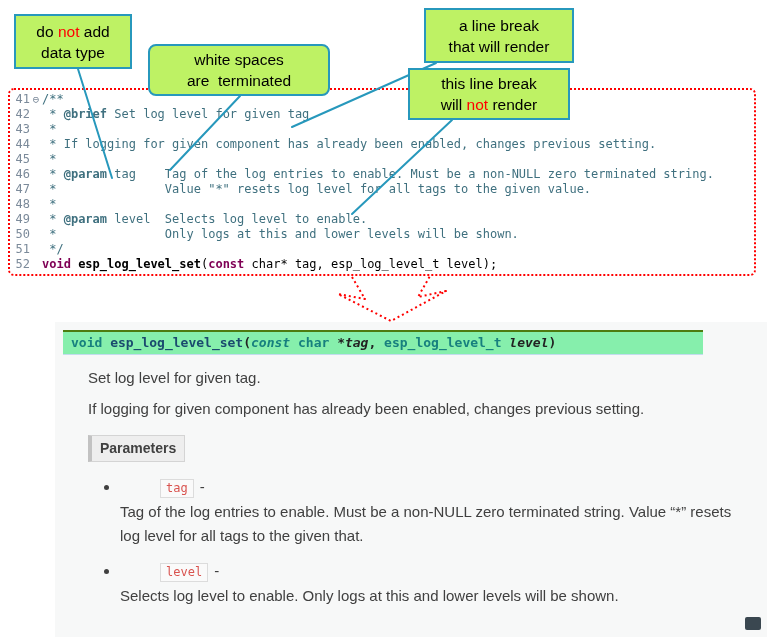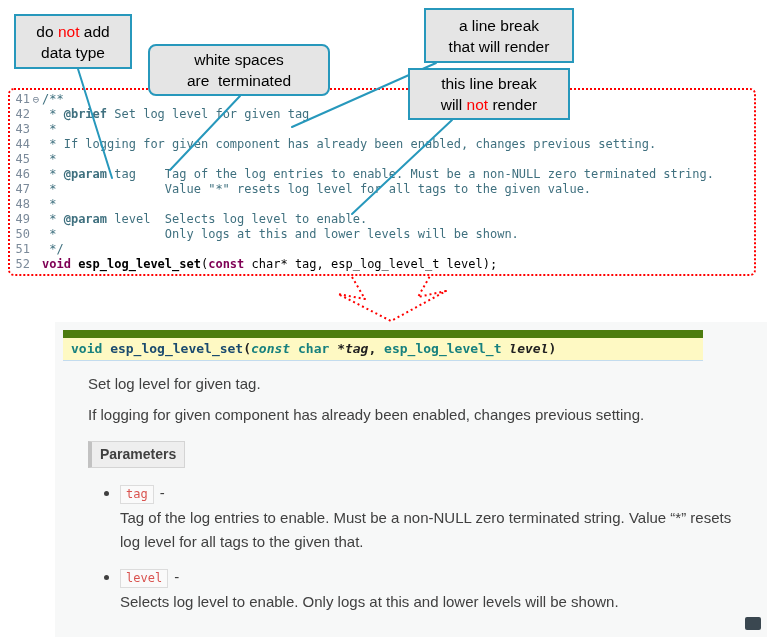--- a/index.html
+++ b/index.html
@@ -4,54 +4,54 @@
 <style>
   * { margin:0; padding:0; box-sizing:border-box; }
   html,body { background:#ffffff; }
   body { font-family:"Liberation Sans", sans-serif; }
   .canvas { position:relative; width:767px; height:637px; background:#fff; overflow:hidden; }
 
   
   .overlay { position:absolute; left:0; top:0; width:767px; height:637px; pointer-events:none; z-index:4; }
 
   
-  .callout { position:absolute; z-index:5; background:#e5e5e5; border:2px solid #2798bc;
+  .callout { position:absolute; z-index:5; background:#bef264; border:2px solid #2798bc;
              display:flex; flex-direction:column; align-items:center; justify-content:center;
              font-size:15.5px; line-height:21px; color:#000; white-space:pre; }
   .red { color:#ff0000; }
 
   
   .code-box { position:absolute; left:8px; top:88px; width:748px; height:188px;
               border:2px dotted #ff0000; border-radius:6px; z-index:1; padding-top:2px;
               font-family:"DejaVu Sans Mono", monospace; font-size:12px; line-height:15px; background:#fff; }
   .crow  { display:flex; height:15px; }
   .lnum  { width:20px; text-align:right; color:#7b8a9a; flex:none; }
   .fold  { width:12px; text-align:center; color:#7b8a9a; flex:none; font-size:11px; }
   .ctext { white-space:pre; color:#3f707f; }
   .tagb  { font-weight:bold; }
   .kw    { color:#7f0055; font-weight:bold; }
   .fname { color:#000000; font-weight:bold; }
   .plain { color:#000000; }
 
   
   .docs-panel { position:absolute; left:55px; top:322px; width:712px; height:315px;
                 background:#f7f8f8; z-index:1; padding:8px; color:#404040; overflow:hidden; }
-  .sig { width:640px; background:#fef9c3; border-top:8px solid #4d7c0f; border-bottom:1px solid #c3dcee;
+  .sig { width:640px; background:#86efac; border-top:2px solid #4d7c0f; border-bottom:1px solid #c3dcee;
          padding:3px 8px 4px; font-family:"DejaVu Sans Mono", monospace; font-size:13px; font-weight:bold;
          color:#222; white-space:pre; }
   .sig .t { color:#17807e; }
   .sig .n { color:#1a4a6e; }
   .sig .i { font-style:italic; }
   .para { font-size:15px; margin:14px 0 0 25px; width:655px; }
   .params-label { display:inline-block; margin:18px 0 0 25px; background:#eeeeee;
                   border:1px solid #d4d4d4; border-left:4px solid #c2c2c2;
                   padding:4px 8px 5px; font-size:14px; font-weight:bold; color:#404040; }
   .params-list { margin:16px 0 0 42px; padding-left:15px; list-style:disc; }
   .params-list li { margin-bottom:14px; }
-  .param-head { font-size:15px; }
+  .param-head { font-size:15px;margin-left:40px; }
   .param-chip { font-family:"DejaVu Sans Mono", monospace; font-size:12px; color:#d9534f;
                 background:#fafafa; border:1px solid #dcdcdc; padding:1px 5px 2px; }
   .param-sep  { margin-left:6px; }
   .param-desc { margin-top:5px; font-size:15px; line-height:24px; width:630px; }
   .corner-badge { position:absolute; right:6px; bottom:7px; width:16px; height:13px;
                   background:#3a4750; border-radius:2px; }
 </style>
 </head>
 <body>
 

